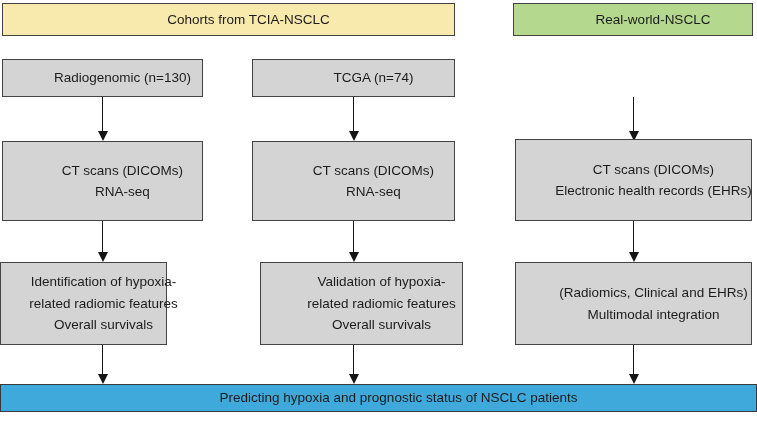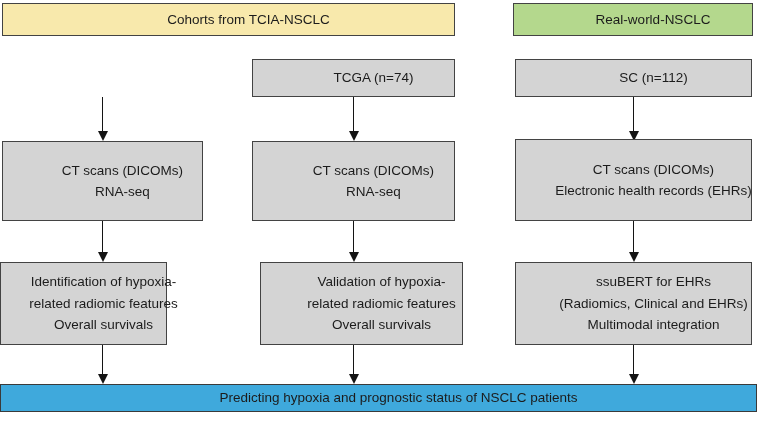--- a/index.html
+++ b/index.html
@@ -58,25 +58,25 @@
 
 <div class="canvas">
 
   <div class="box header-yellow" style="left:2px; top:3px; width:453px; height:33px;">
     <div class="line">Cohorts from TCIA-NSCLC</div>
   </div>
   <div class="box header-green" style="left:513px; top:3px; width:240px; height:33px;">
     <div class="line">Real-world-NSCLC</div>
   </div>
 
+  <div class="box gray" style="left:2px; top:59px; width:201px; height:38px;">
+    <div class="line">Radiogenomic (n=130)</div>
+  </div>
   <div class="box gray" style="left:252px; top:59px; width:203px; height:38px;">
     <div class="line">TCGA (n=74)</div>
-  </div>
-  <div class="box gray" style="left:515px; top:59px; width:237px; height:38px;">
-    <div class="line">SC (n=112)</div>
   </div>
 
   <div class="arrow" style="left:97px; top:97px; height:44px;">
     <div class="shaft" style="height:36px;"></div>
     <div class="head"></div>
   </div>
   <div class="arrow" style="left:348px; top:97px; height:44px;">
     <div class="shaft" style="height:36px;"></div>
     <div class="head"></div>
   </div>
@@ -115,21 +115,20 @@
     <div class="line">Identification of hypoxia-</div>
     <div class="line">related radiomic features</div>
     <div class="line">Overall survivals</div>
   </div>
   <div class="box gray" style="left:252px; top:262px; width:203px; height:83px;margin-left:8px;">
     <div class="line">Validation of hypoxia-</div>
     <div class="line">related radiomic features</div>
     <div class="line">Overall survivals</div>
   </div>
   <div class="box gray" style="left:515px; top:262px; width:237px; height:83px;">
-    <div class="line">ssuBERT for EHRs</div>
     <div class="line">(Radiomics, Clinical and EHRs)</div>
     <div class="line">Multimodal integration</div>
   </div>
 
   <div class="arrow" style="left:97px; top:345px; height:39px;">
     <div class="shaft" style="height:31px;"></div>
     <div class="head"></div>
   </div>
   <div class="arrow" style="left:348px; top:345px; height:39px;">
     <div class="shaft" style="height:31px;"></div>

